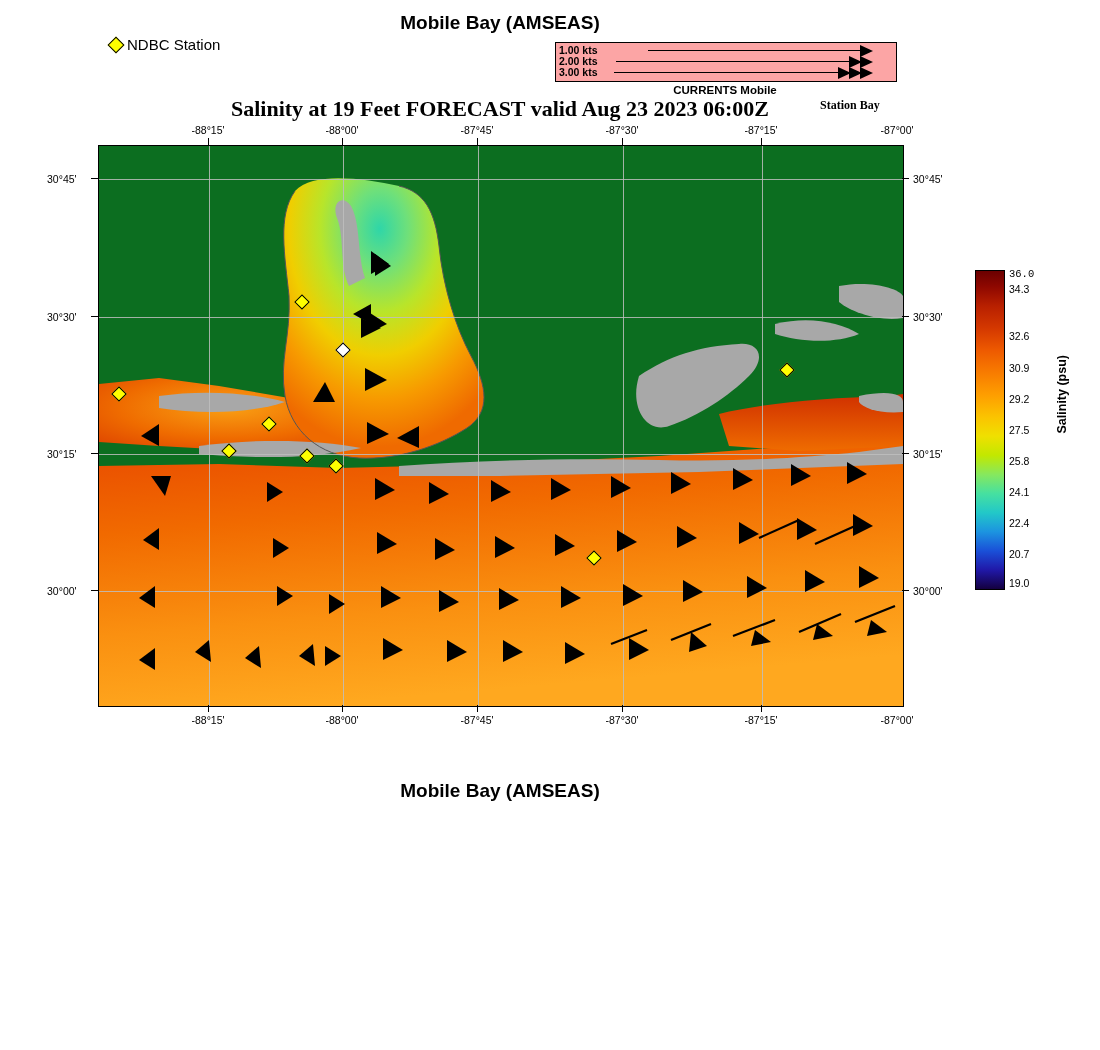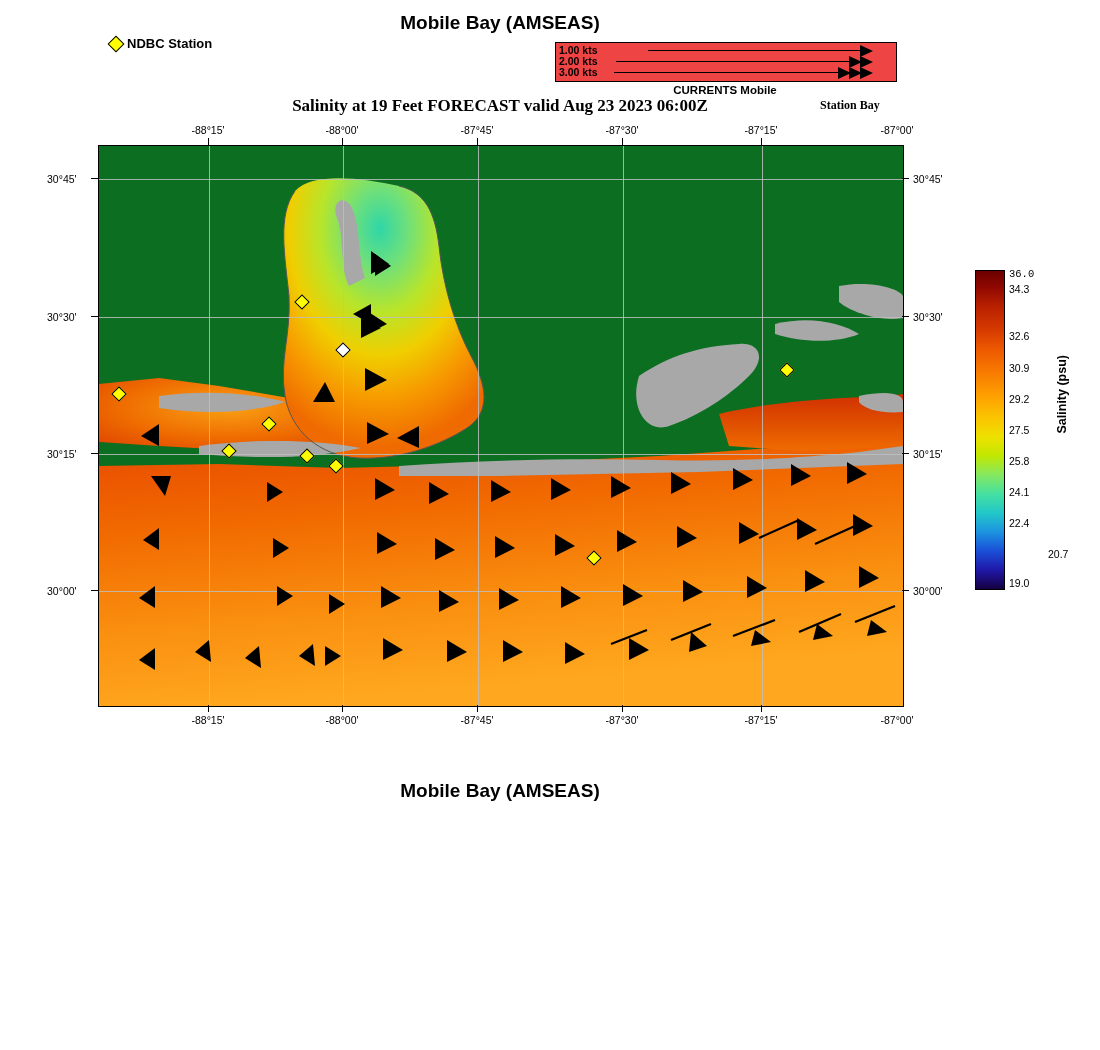--- a/index.html
+++ b/index.html
@@ -28,56 +28,56 @@
   #bottom-title {
     left: 0; top: 780px; width: 1000px;
     text-align: center;
     font-size: 19px;
     font-weight: bold;
     font-family: "Liberation Sans", sans-serif;
   }
   #subtitle {
     left: 100px; top: 96px; width: 800px;
     text-align: center;
-    font-size: 17px;
+    font-size: 22px;
     font-weight: bold;
     font-family: "Liberation Serif", serif;
   }
   #region-label {
     left: 820px; top: 98px;
     font-size: 12px;
     font-weight: bold;
     font-family: "Liberation Serif", serif;
   }
 
   
   #ndbc-legend {
     left: 110px; top: 36px;
     display: flex;
     align-items: center;
     gap: 5px;
   }
   #ndbc-legend .label {
-    font-size: 13px;
-    font-weight: bold;
+    font-size: 15px;
+    font-weight: normal;
   }
   .diamond {
     width: 10px; height: 10px;
     background: #ffff00;
     border: 1.4px solid #000;
     transform: rotate(45deg);
     display: inline-block;
   }
 
   
   #vector-legend {
     left: 555px; top: 42px;
     width: 340px; height: 38px;
     border: 1.5px solid #000;
-    background: #ef4444;
+    background: #fca5a5;
   }
   #vector-legend .row {
     position: absolute;
     left: 0; width: 100%;
     height: 12px;
   }
   #vector-legend .vlabel {
     position: absolute;
     left: 3px;
     font-size: 10.5px;
@@ -431,18 +431,18 @@
          #22c8c8 76%, #1c94e0 82%, #1a50d8 88%, #2018a8 94%, #140040 100%);"></div>
   <div class="cb-tick-label" style="top:4px;font-family:Liberation Mono, monospace;">36.0</div>
   <div class="cb-tick-label" style="top:19px;">34.3</div>
   <div class="cb-tick-label" style="top:66px;">32.6</div>
   <div class="cb-tick-label" style="top:98px;">30.9</div>
   <div class="cb-tick-label" style="top:129px;">29.2</div>
   <div class="cb-tick-label" style="top:160px;">27.5</div>
   <div class="cb-tick-label" style="top:191px;">25.8</div>
   <div class="cb-tick-label" style="top:222px;text-align:right;">24.1</div>
   <div class="cb-tick-label" style="top:253px;">22.4</div>
-  <div class="cb-tick-label" style="top:284px;margin-left:39px;">20.7</div>
+  <div class="cb-tick-label" style="top:284px;">20.7</div>
   <div class="cb-tick-label" style="top:313px;">19.0</div>
 </div>
 <div class="abs" id="colorbar-title">Salinity (psu)</div>
 
 <div class="abs" id="bottom-title">Mobile Bay (AMSEAS)</div>
 
 </body></html>

